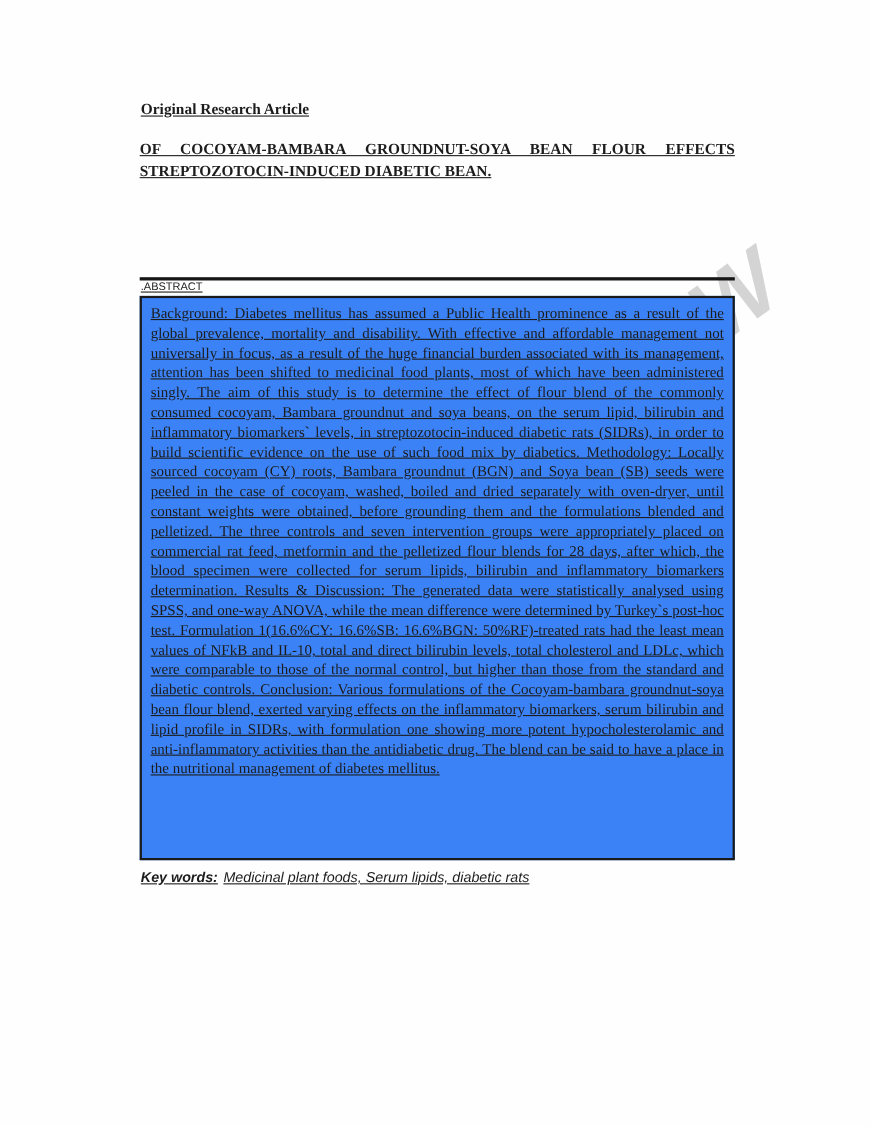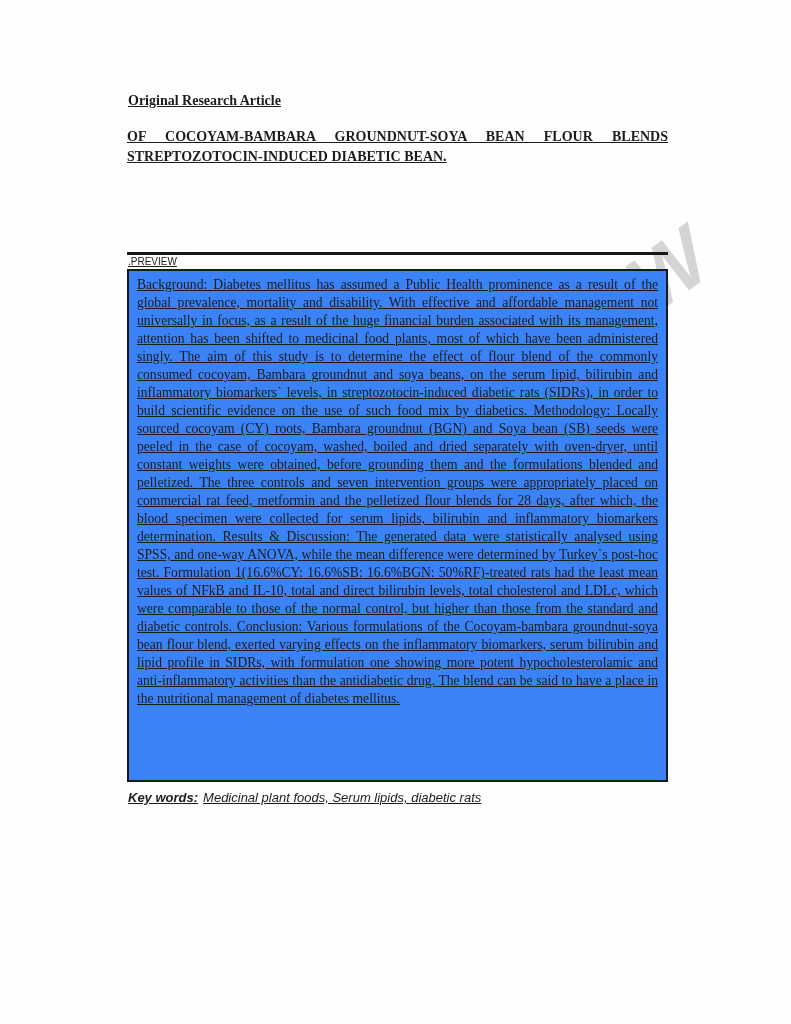--- a/index.html
+++ b/index.html
@@ -115,27 +115,27 @@
 
   <div class="watermark-layer">
     <div class="watermark">PREVIEW</div>
   </div>
 
   <div class="content">
 
     <p class="article-type">Original Research Article</p>
 
     <div class="title">
-      <div class="title-line">OF COCOYAM-BAMBARA GROUNDNUT-SOYA BEAN FLOUR BLENDS</div>
+      <div class="title-line">OF COCOYAM-BAMBARA GROUNDNUT-SOYA BEAN FLOUR EFFECTS</div>
       <div class="title-line last">STREPTOZOTOCIN-INDUCED DIABETIC BEAN.</div>
     </div>
 
     <div class="rule"></div>
 
-    <div class="abstract-label">.PREVIEW</div>
+    <div class="abstract-label">.ABSTRACT</div>
 
     <div class="abstract-box">
       <p class="abstract-text">Background: Diabetes mellitus has assumed a Public Health prominence as a result of the global prevalence, mortality and disability. With effective and affordable management not universally in focus, as a result of the huge financial burden associated with its management, attention has been shifted to medicinal food plants, most of which have been administered singly. The aim of this study is to determine the effect of flour blend of the commonly consumed cocoyam, Bambara groundnut and soya beans, on the serum lipid, bilirubin and inflammatory biomarkers` levels, in streptozotocin-induced diabetic rats (SIDRs), in order to build scientific evidence on the use of such food mix by diabetics. Methodology: Locally sourced cocoyam (CY) roots, Bambara groundnut (BGN) and Soya bean (SB) seeds were peeled in the case of cocoyam, washed, boiled and dried separately with oven-dryer, until constant weights were obtained, before grounding them and the formulations blended and pelletized. The three controls and seven intervention groups were appropriately placed on commercial rat feed, metformin and the pelletized flour blends for 28 days, after which, the blood specimen were collected for serum lipids, bilirubin and inflammatory biomarkers determination. Results &amp; Discussion: The generated data were statistically analysed using SPSS, and one-way ANOVA, while the mean difference were determined by Turkey`s post-hoc test. Formulation 1(16.6%CY: 16.6%SB: 16.6%BGN: 50%RF)-treated rats had the least mean values of NFkB and IL-10, total and direct bilirubin levels, total cholesterol and LDLc, which were comparable to those of the normal control, but higher than those from the standard and diabetic controls. Conclusion: Various formulations of the Cocoyam-bambara groundnut-soya bean flour blend, exerted varying effects on the inflammatory biomarkers, serum bilirubin and lipid profile in SIDRs, with formulation one showing more potent hypocholesterolamic and anti-inflammatory activities than the antidiabetic drug. The blend can be said to have a place in the nutritional management of diabetes mellitus.</p>
     </div>
 
     <p class="keywords">
       <span class="kw-label">Key words:</span><span class="kw-text">Medicinal plant foods, Serum lipids, diabetic rats</span>
     </p>
 
   </div>

